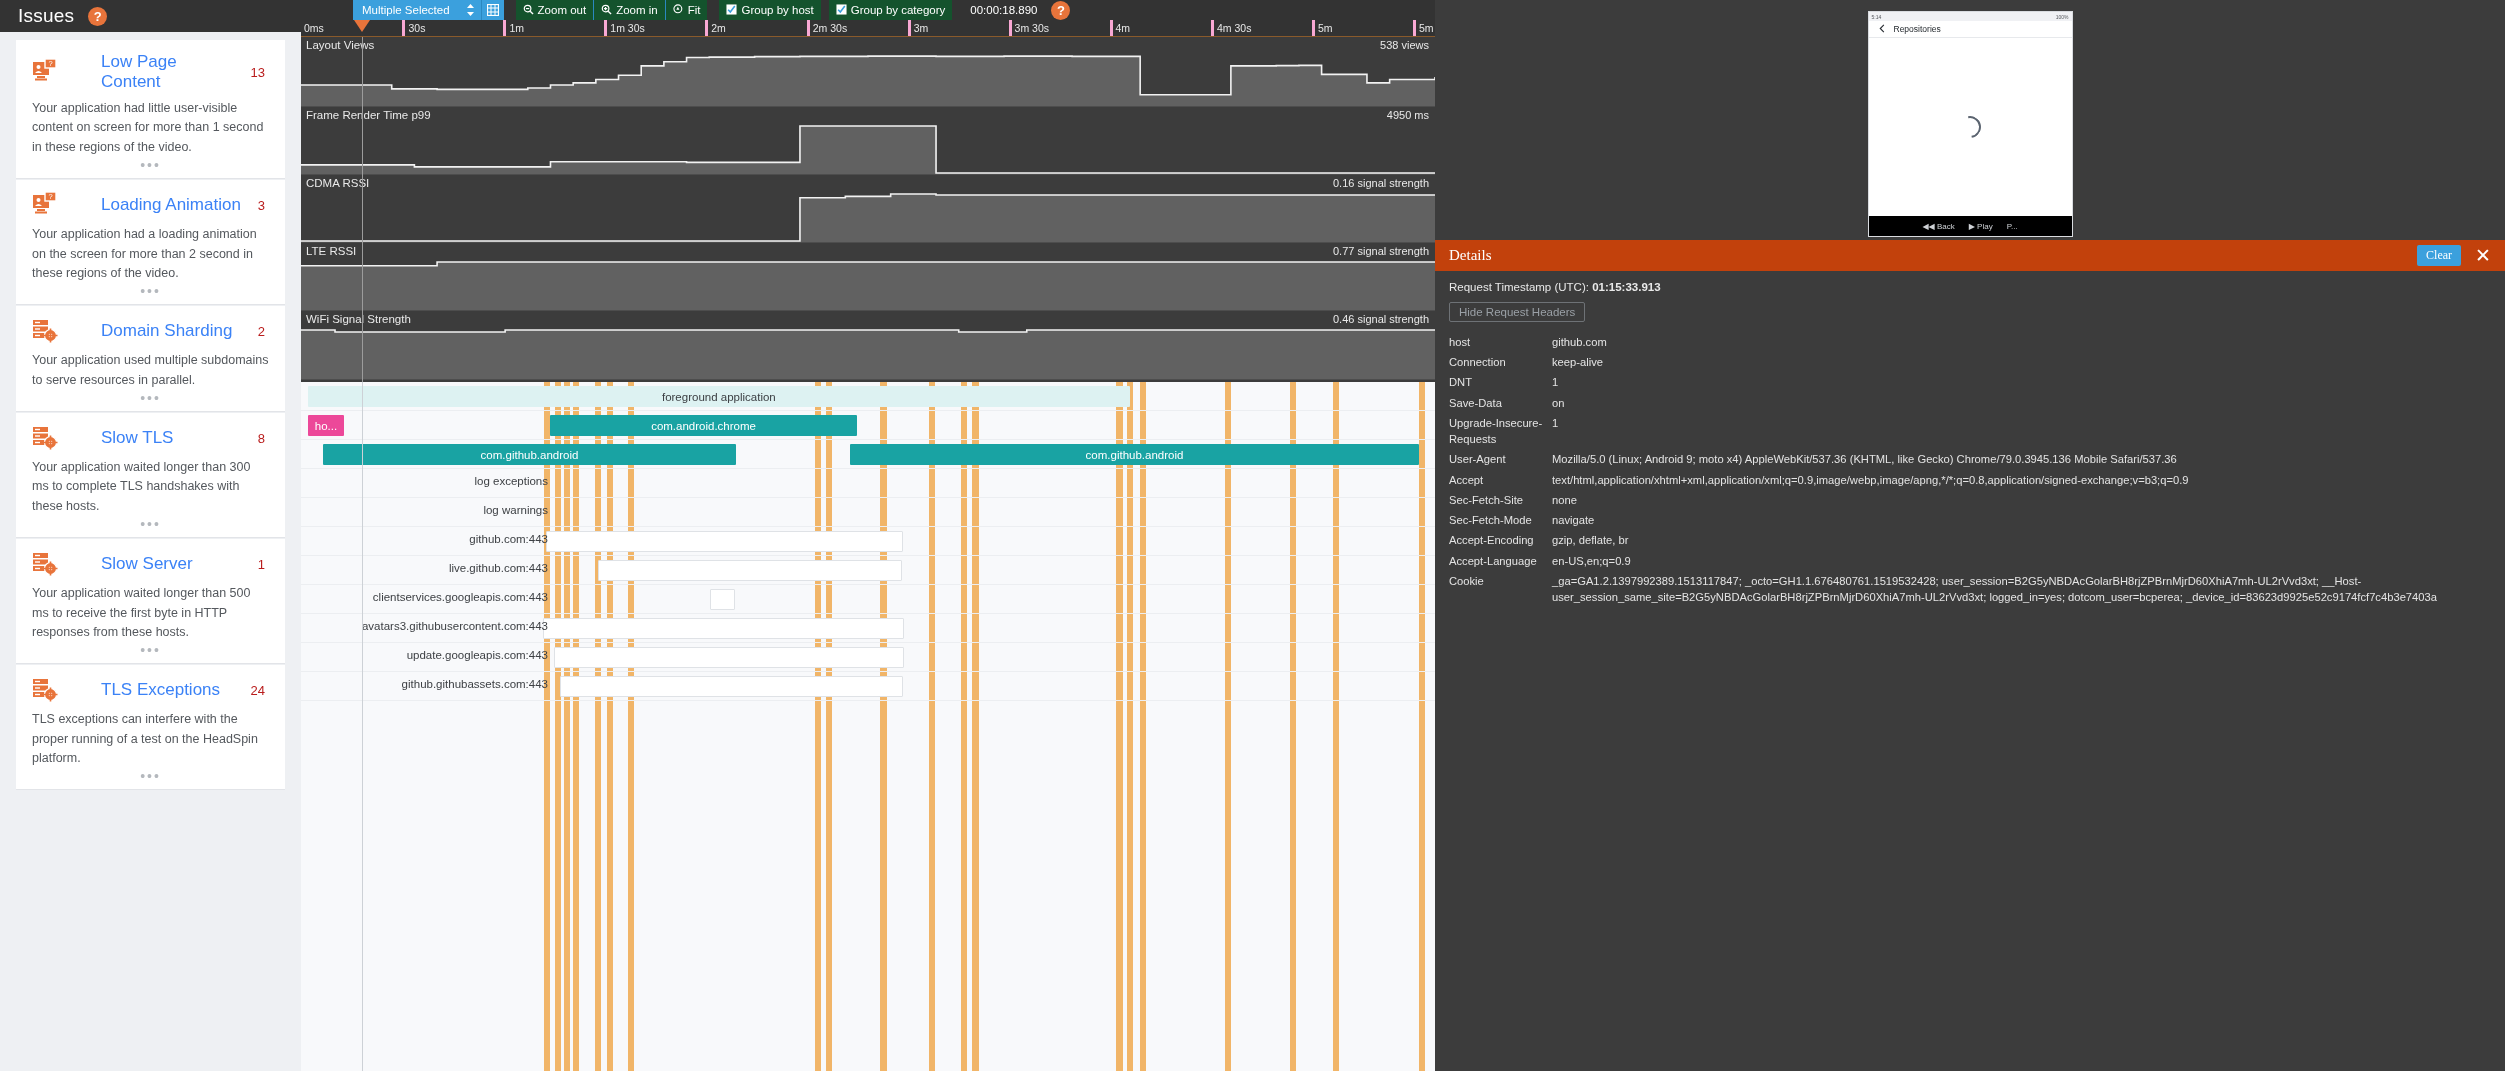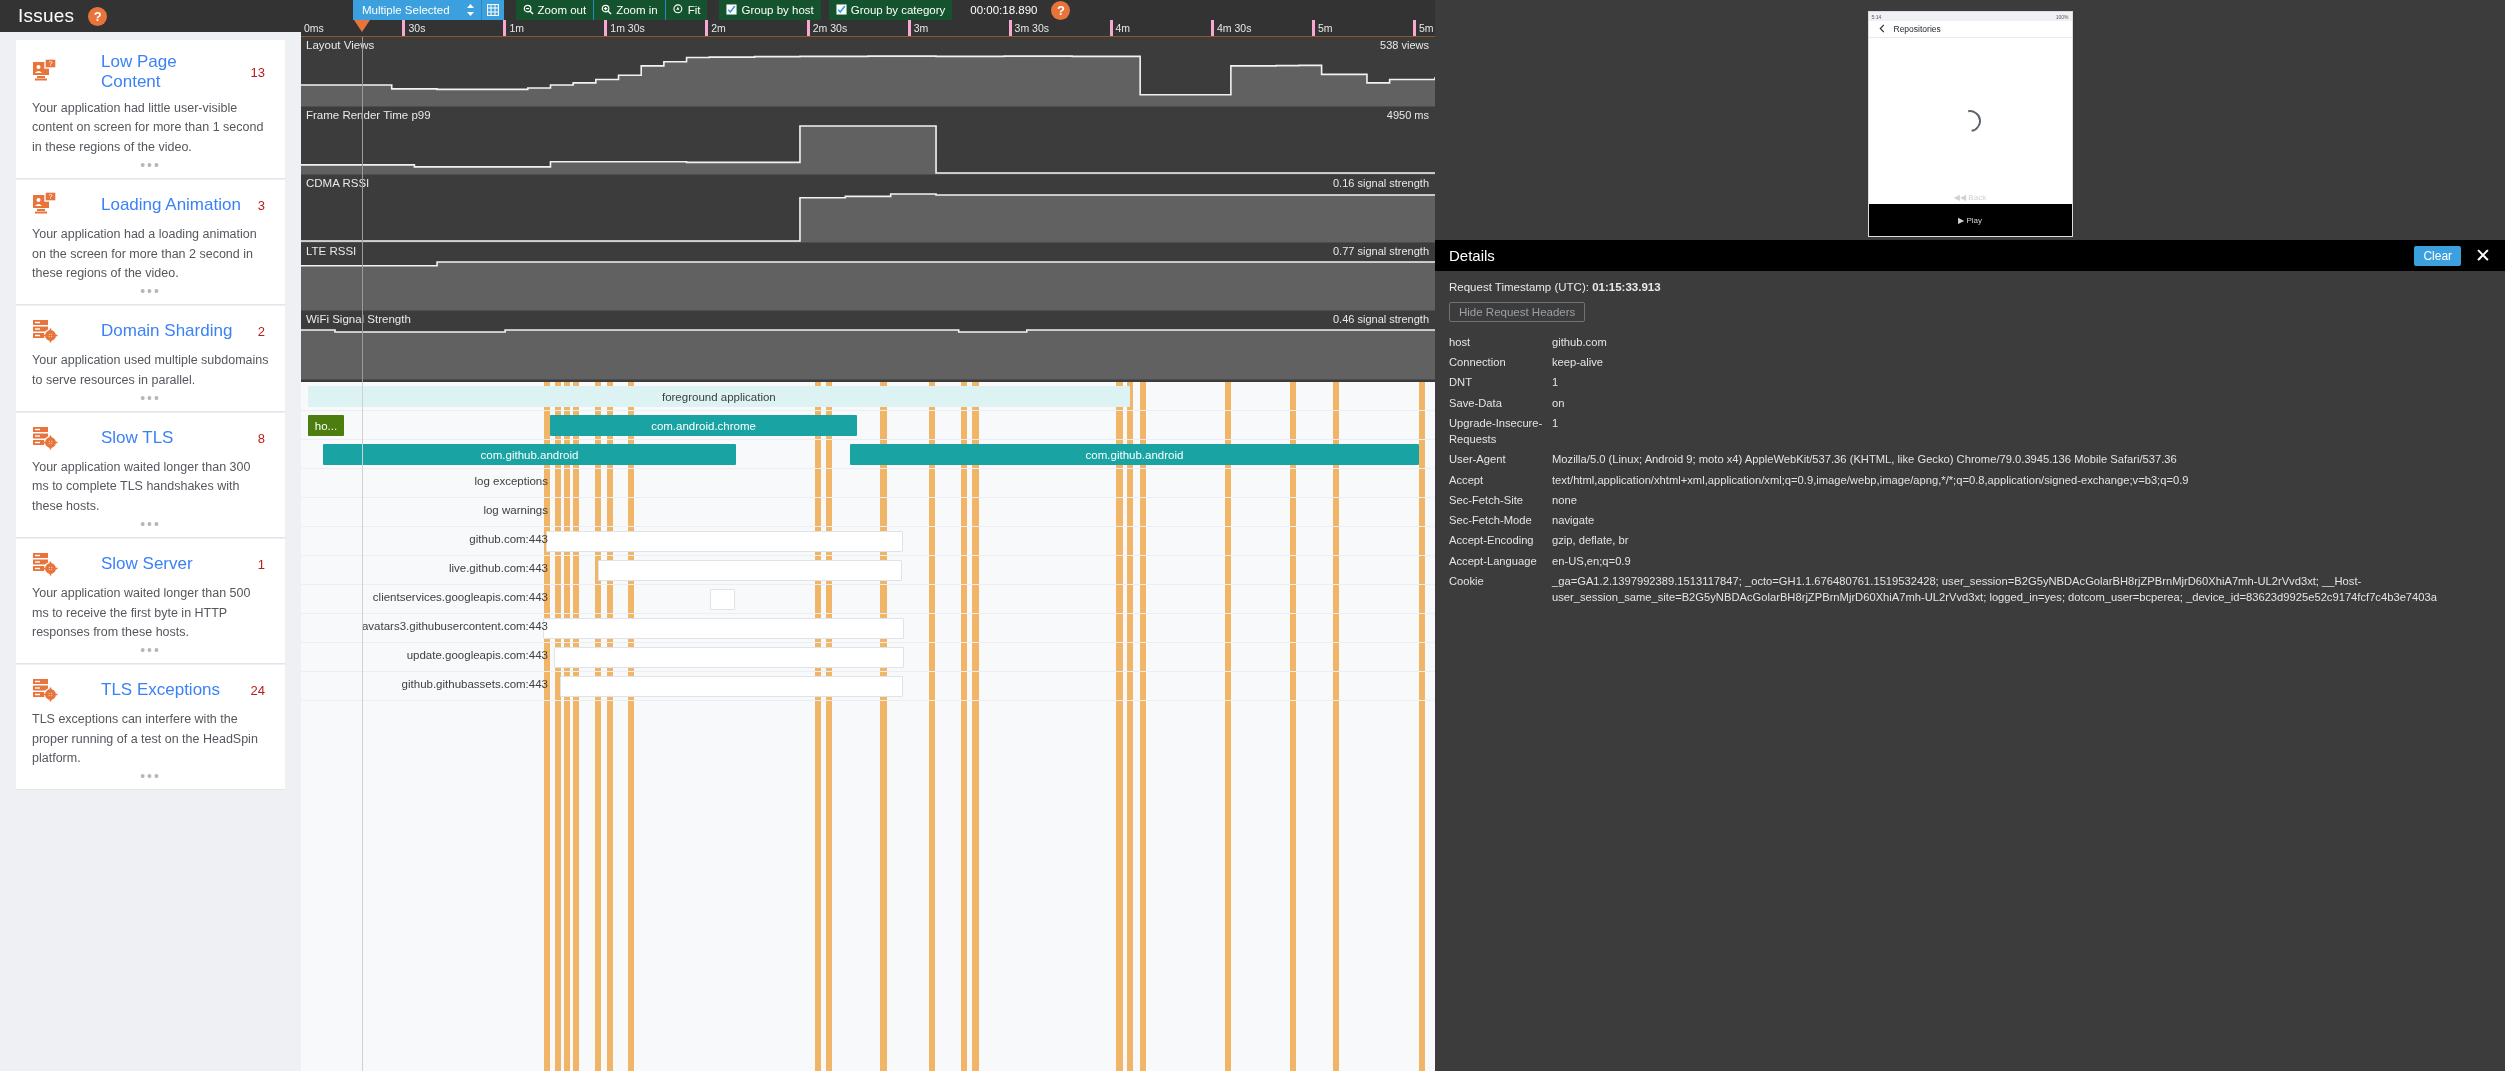--- a/index.html
+++ b/index.html
@@ -66,23 +66,23 @@
   .playline { position: absolute; top: 0; bottom: 0; width: 1px; background: #9c9c9c; z-index: 8; }
 
   
   .right { width: 1070px; height: 1071px; flex: none; background: #3c3c3c; display: flex; flex-direction: column; }
   .video-area { height: 240px; background: #3c3c3c; display: flex; align-items: center; justify-content: center; padding-top: 8px; flex: none; }
   .phone { width: 205px; height: 226px; background: #ffffff; display: flex; flex-direction: column; border: 1px solid #d9dce0; }
   .phone-status { height: 9px; background: #f0f1f4; display: flex; align-items: center; justify-content: space-between; padding: 0 3px; font-size: 5px; color: #55585c; }
   .phone-appbar { height: 17px; background: #ffffff; display: flex; align-items: center; gap: 7px; padding: 0 9px; border-bottom: 1px solid #e7e9ec; font-size: 8.5px; color: #24292e; }
   .phone-body { flex: 1; background: #ffffff; display: flex; align-items: center; justify-content: center; }
   .spinner { width: 22px; height: 22px; border: 2px solid transparent; border-top-color: #5b6470; border-right-color: #5b6470; border-radius: 50%; transform: rotate(35deg); }
-  .phone-nav { height: 32px; background: #000000; display: flex; align-items: center; justify-content: center; gap: 14px; color: #cfd2d6; font-size: 8px; flex-direction: column; }
-
-  .details-header { height: 31px; background: #000000; display: flex; align-items: center; padding: 0 10px 0 14px; gap: 10px; flex: none; }
+  .phone-nav { height: 20px; background: #000000; display: flex; align-items: center; justify-content: center; gap: 14px; color: #cfd2d6; font-size: 8px; }
+
+  .details-header { height: 31px; background: #c2410c; display: flex; align-items: center; padding: 0 10px 0 14px; gap: 10px; flex: none; font-family: Liberation Serif, serif; }
   .details-title { color: #ffffff; font-size: 15px; flex: 1; }
   .clear-btn { background: #3ba0dd; color: #fff; font-size: 12px; padding: 3px 9px; border-radius: 2px; }
   .close-x { color: #ffffff; font-size: 19px; line-height: 1; padding: 0 4px; }
 
   .details-body { flex: 1; background: #3c3c3c; color: #e9e9e9; padding: 10px 14px 0 14px; overflow: hidden; font-size: 11.5px; }
   .req-ts { margin-bottom: 9px; font-size: 11.5px; }
   .req-ts b { font-weight: bold; }
   .hide-btn { display: inline-block; border: 1px solid #6e7276; color: #9aa0a6; font-size: 11.5px; padding: 3px 9px; border-radius: 2px; margin-bottom: 10px; }
   .hdr-table { width: 100%; border-collapse: collapse; }
   .hdr-table td { vertical-align: top; padding: 2px 0; font-size: 11.2px; line-height: 1.45; color: #e4e4e4; }
@@ -396,21 +396,21 @@
         <div class="vband" style="left: 81.5%; width: 0.55%;"></div>
         <div class="vband" style="left: 87.2%; width: 0.55%;"></div>
         <div class="vband" style="left: 91%; width: 0.55%;"></div>
         <div class="vband" style="left: 98.6%; width: 0.55%;"></div>
         <div class="track-row">
           <div class="bar" style="left:0.6%;width:72.5%;background:#ddf2f2;">
                <div class="bar-label dark">foreground application</div>
              </div>
         </div>
         <div class="track-row">
-          <div class="bar" style="left:0.6%;width:3.2%;background:#4d7c0f;">
+          <div class="bar" style="left:0.6%;width:3.2%;background:#ec4899;">
                <div class="bar-label ">ho...</div>
              </div>
           <div class="bar" style="left:22%;width:27%;background:#19a3a3;">
                <div class="bar-label ">com.android.chrome</div>
              </div>
         </div>
         <div class="track-row">
           <div class="bar" style="left:1.9%;width:36.5%;background:#19a3a3;">
                <div class="bar-label ">com.github.android</div>
              </div>

